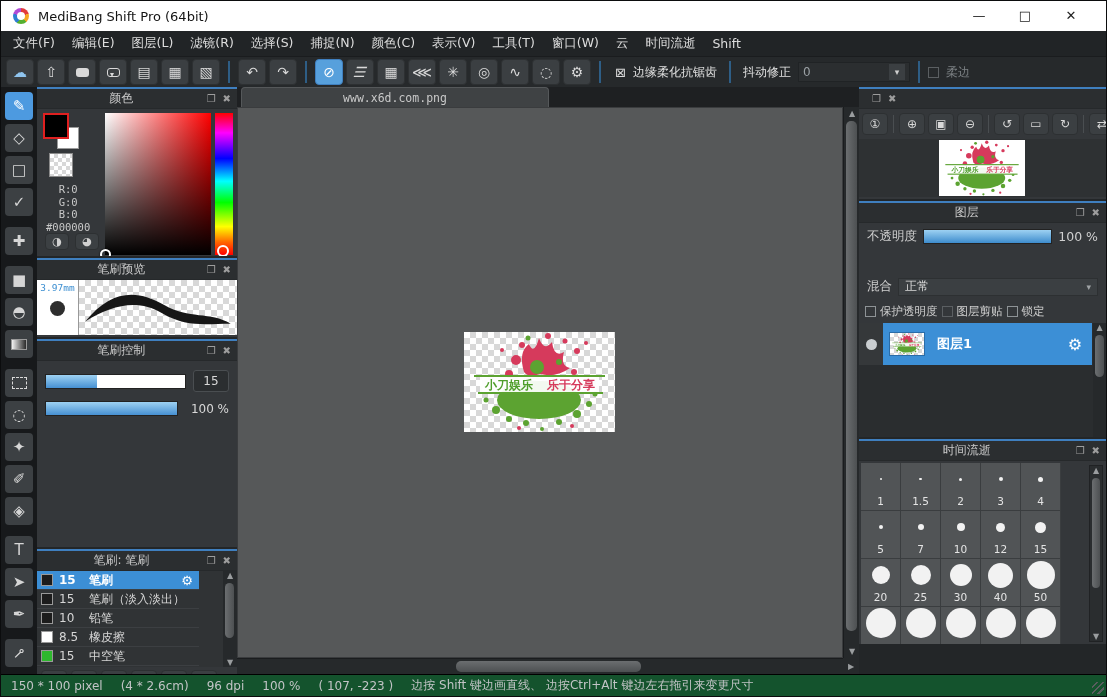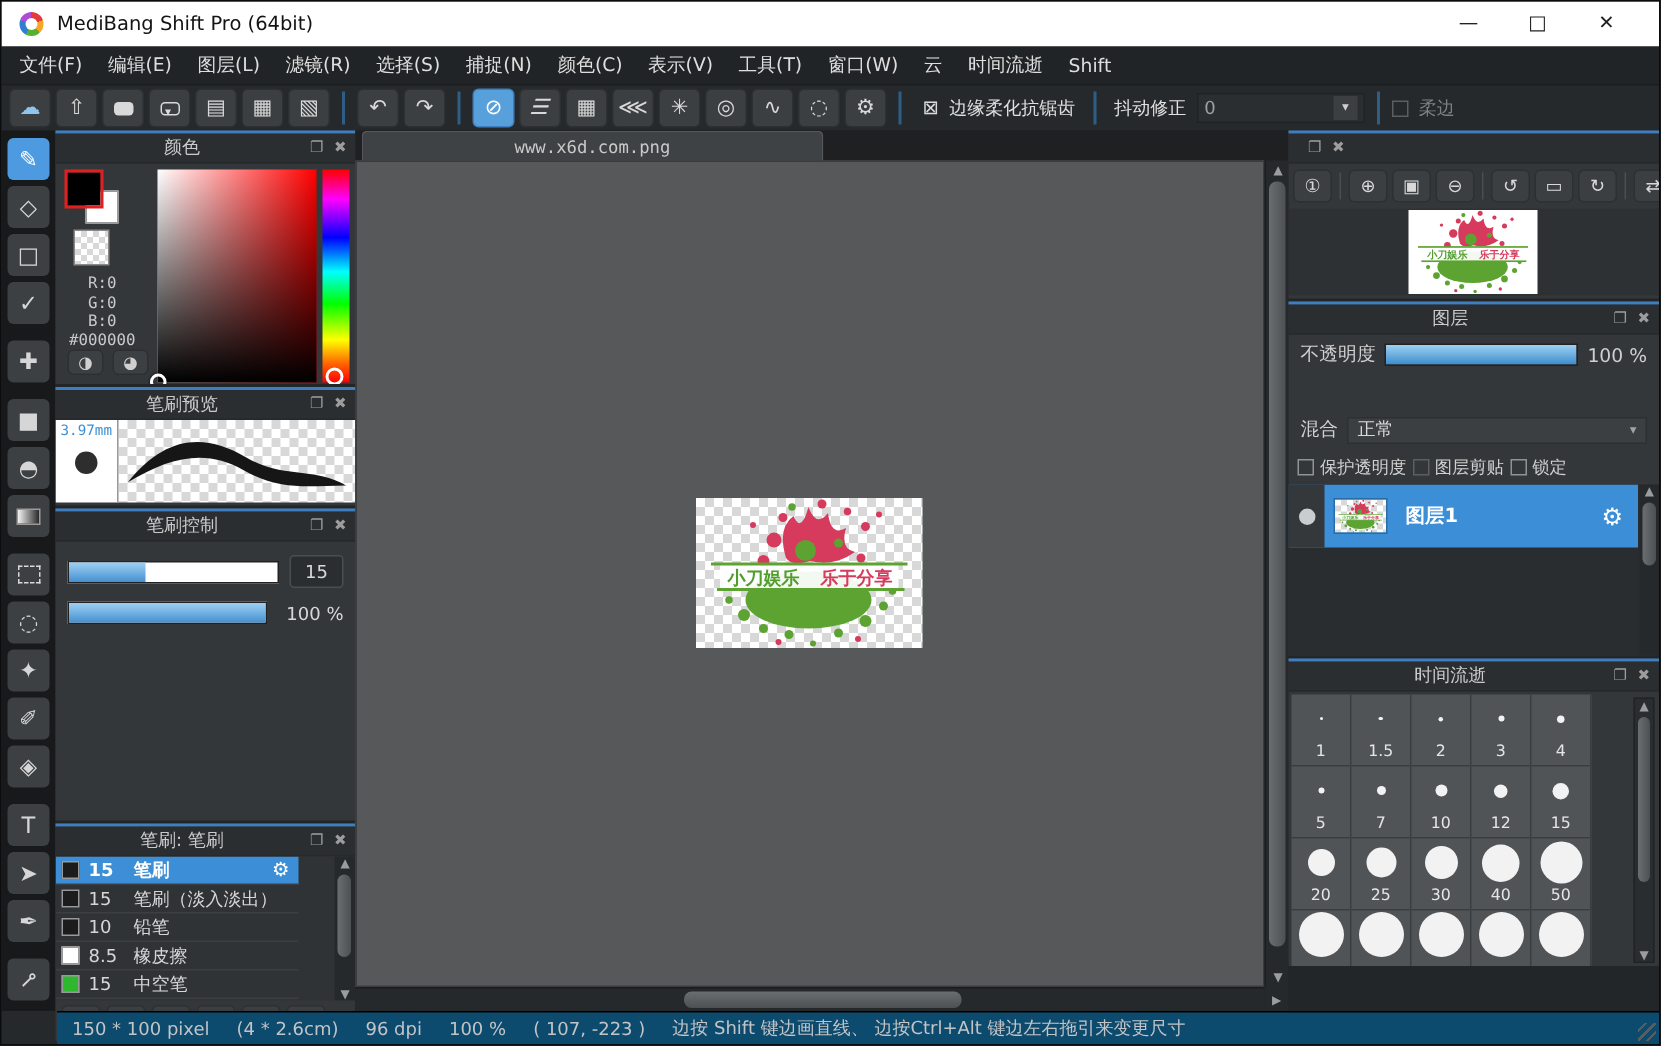--- a/index.html
+++ b/index.html
@@ -184,22 +184,22 @@
   .srow { display:flex; }
   .scell { width:40px; height:48px; background:#515456; border-right:1px solid #3a3d3f; border-bottom:1px solid #3a3d3f;
            display:flex; flex-direction:column; align-items:center; }
   .sdotwrap { height:32px; display:flex; align-items:center; justify-content:center; }
   .sdot { background:#f2f2f2; border-radius:50%; }
   .slabel { font-size:10.5px; color:#e4e4e4; }
   .srow.partial .scell { height:39px; }
   #sizes-sb { position:absolute; right:3px; top:24px; bottom:2px; width:14px; background:#2a2d2f; border:1px solid #202224; }
 
   
-  #statusbar { position:absolute; left:0; right:0; bottom:0; height:22px; background:#0c4a6e; border-top:1px solid #000;
-               display:flex; align-items:center; gap:18px; padding:0 10px; font-size:12px; color:#c2c4c6; white-space:nowrap;margin-left:37px; }
+  #statusbar { position:absolute; left:0; right:0; bottom:0; height:22px; background:#14532d; border-top:1px solid #000;
+               display:flex; align-items:center; gap:18px; padding:0 10px; font-size:12px; color:#c2c4c6; white-space:nowrap; }
   #grip { position:absolute; right:2px; bottom:2px; width:12px; height:12px;
           background:repeating-linear-gradient(135deg, transparent 0 3px, #5a5d5f 3px 4.5px); }
 
   .glyph { line-height:1; }
   svg text { font-family:"DejaVu Sans",sans-serif; }
 </style>
 </head>
 <body>
 
 <svg width="0" height="0" style="position:absolute">

